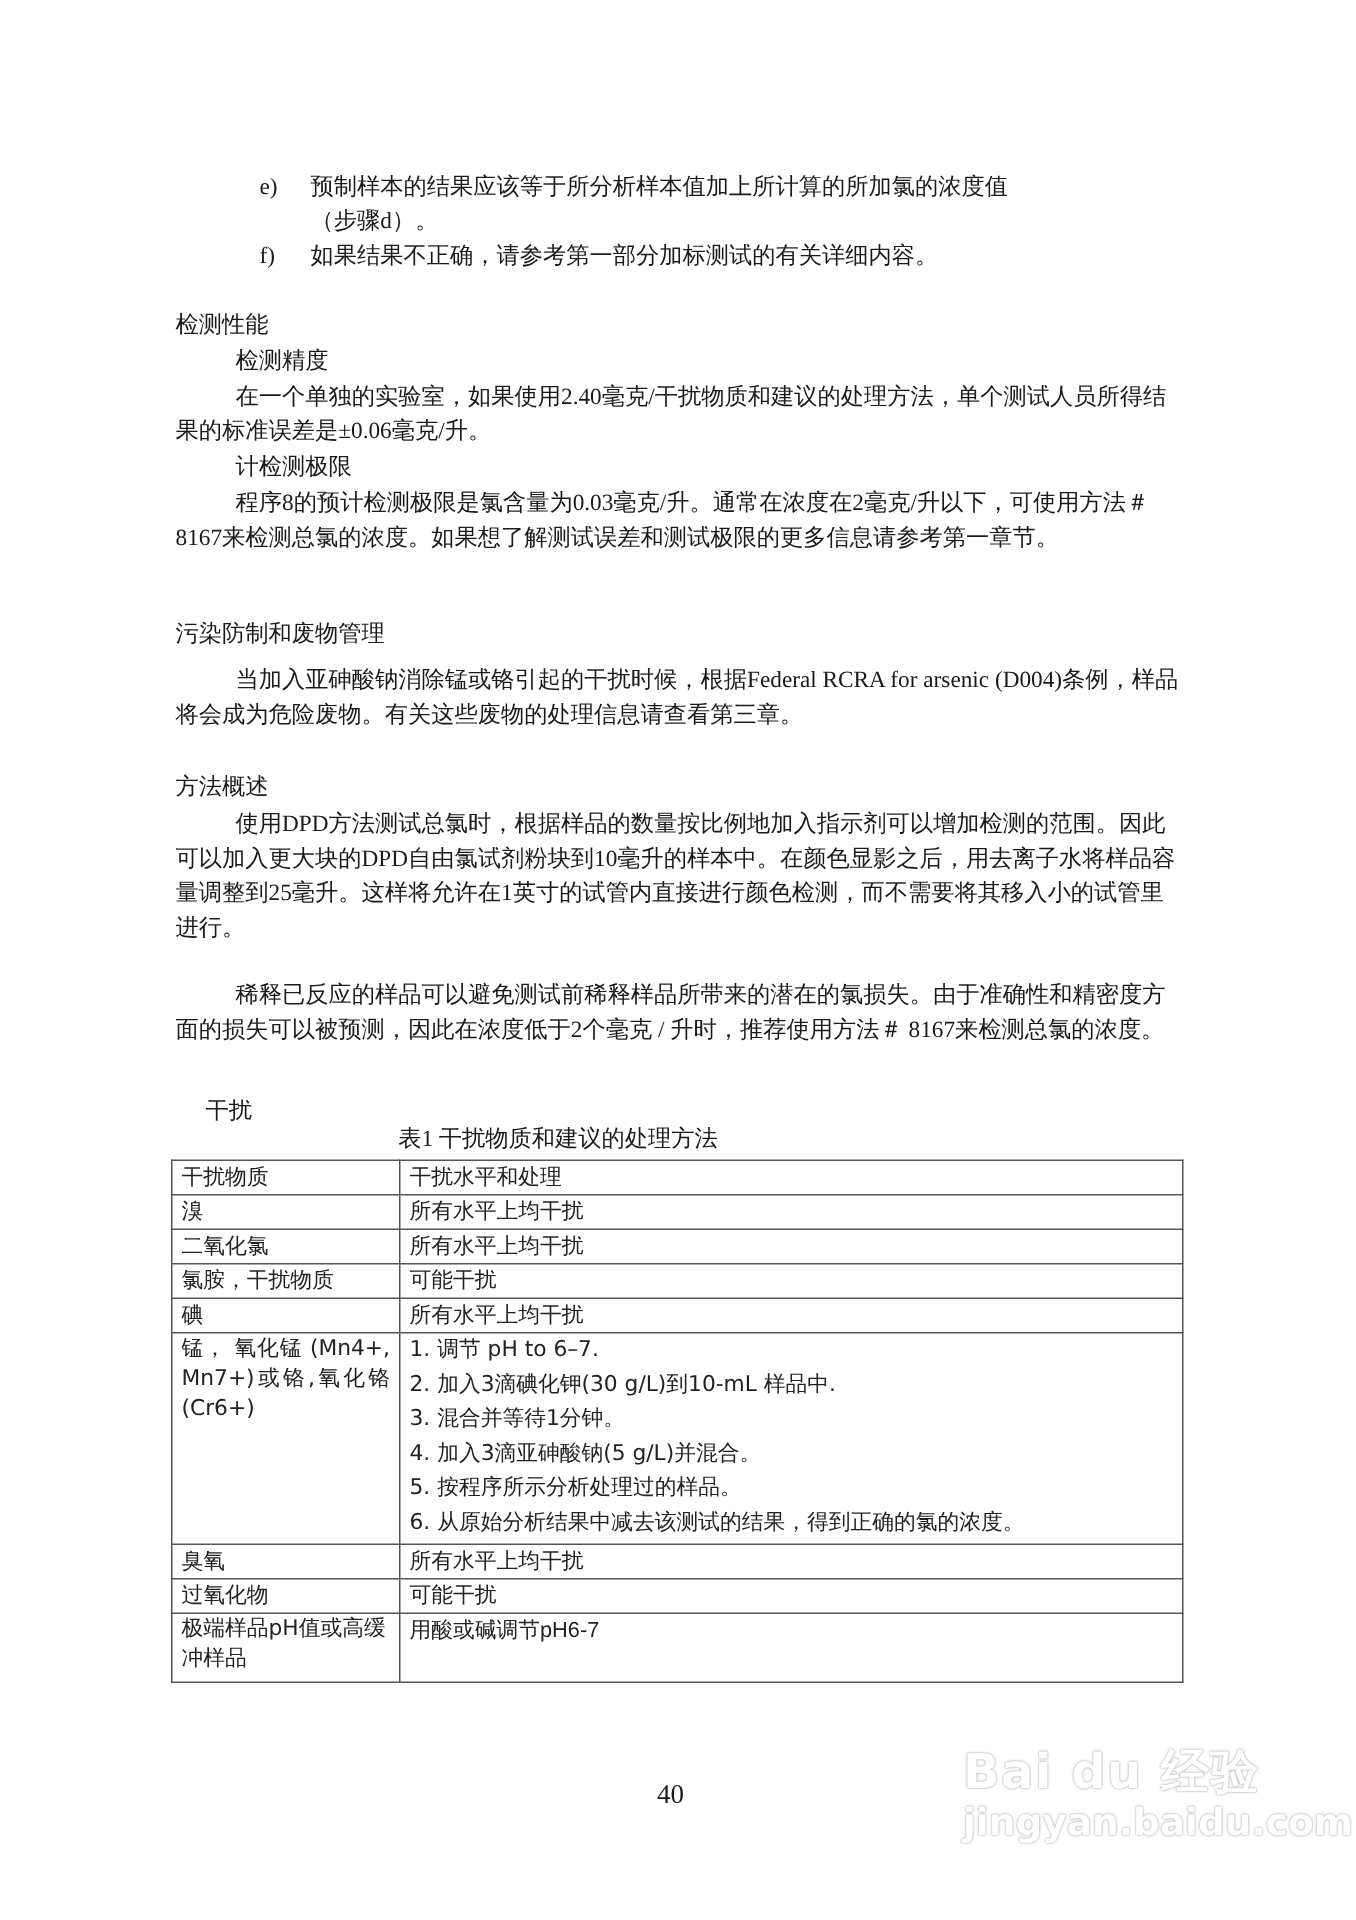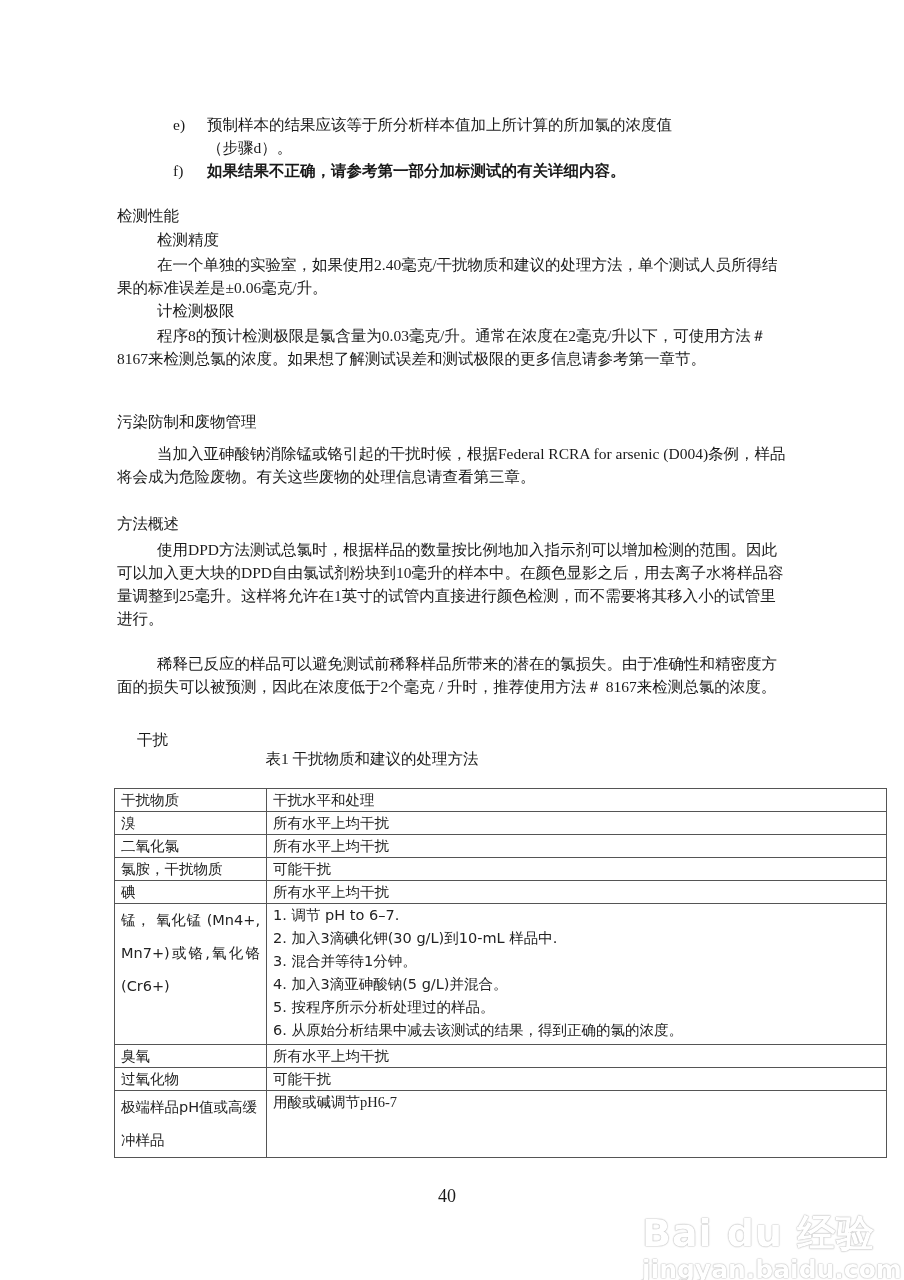--- a/index.html
+++ b/index.html
@@ -3,43 +3,43 @@
 <meta charset="utf-8">
 <style>
   html, body { margin: 0; padding: 0; background: #ffffff; }
   body { width: 904px; height: 1280px; position: relative; overflow: hidden;
          font-family: "Liberation Serif", "DejaVu Serif", serif; color: #1a1a1a; }
   .abs { position: absolute; white-space: nowrap; }
   .txt { font-size: 15.5px; line-height: 20px; }
   .h { font-family: "DejaVu Sans", "Liberation Sans", sans-serif; font-size: 15.5px; }
   .para { position: absolute; left: 117px; width: 672px; font-size: 15.5px; line-height: 23px; white-space: normal; }
   .para .indent { display: inline-block; width: 40px; }
-  table.interf { position: absolute; left: 114px; top: 773px; width: 773px;
+  table.interf { position: absolute; left: 114px; top: 773px; width: 675px;
                  border-collapse: collapse; font-family: "DejaVu Sans", "Liberation Sans", sans-serif;
-                 font-size: 14.5px; color: #222; margin-top: 15px; }
+                 font-size: 14.5px; color: #222; }
   table.interf td { border: 1.5px solid #555; padding: 0 6px; height: 22px; line-height: 22px; vertical-align: top; }
   table.interf td.c1 { width: 139px; }
-  table.interf td.multi { line-height: 33px; }
+  table.interf td.multi { line-height: 20px; }
   .steps div { line-height: 23px; }
   .caption { position: absolute; left: 0; width: 744px; top: 749px; text-align: center; font-size: 15.5px; }
   .pageno { position: absolute; left: 438px; top: 1186px; font-size: 18px; }
   .wm { position: absolute; left: 642px; top: 1160px; color: #ffffff;
         font-family: "DejaVu Sans", sans-serif; font-weight: bold;
         text-shadow: 0 0 1px #bbb, 0 0 1px #bbb, 0 0 2px #ccc; }
-  .wm .logo { font-size: 38px; letter-spacing: 1px; margin-top: 48px; }
+  .wm .logo { font-size: 32px; letter-spacing: 1px; }
   .wm .url { font-size: 25px; margin-top: -4px; }
 </style>
 </head>
 <body>
 
 <div class="abs txt" style="left:173px; top:115px;">e)</div>
 <div class="abs txt" style="left:207px; top:115px;">预制样本的结果应该等于所分析样本值加上所计算的所加氯的浓度值</div>
 <div class="abs txt" style="left:207px; top:138px;">（步骤d）。</div>
 <div class="abs txt" style="left:173px; top:161px;">f)</div>
-<div class="abs txt" style="left:207px; top:161px;font-weight:bold;">如果结果不正确，请参考第一部分加标测试的有关详细内容。</div>
+<div class="abs txt" style="left:207px; top:161px;">如果结果不正确，请参考第一部分加标测试的有关详细内容。</div>
 
 <div class="abs h" style="left:117px; top:206px;">检测性能</div>
 <div class="abs h" style="left:157px; top:230px;">检测精度</div>
 <div class="para" style="top:253px;"><span class="indent"></span><span>在一个单独的实验室，如果使用2.40毫克/干扰物质和建议的处理方法，单个测试人员所得结果的标准误差是±0.06毫克/升。</span></div>
 <div class="abs h" style="left:157px; top:301px;">计检测极限</div>
 <div class="para" style="top:324px;"><span class="indent"></span><span>程序8的预计检测极限是氯含量为0.03毫克/升。通常在浓度在2毫克/升以下，可使用方法＃8167来检测总氯的浓度。如果想了解测试误差和测试极限的更多信息请参考第一章节。</span></div>
 
 <div class="abs h" style="left:117px; top:412px;">污染防制和废物管理</div>
 <div class="para" style="top:442px;"><span class="indent"></span><span>当加入亚砷酸钠消除锰或铬引起的干扰时候，根据Federal RCRA for arsenic (D004)条例，样品将会成为危险废物。有关这些废物的处理信息请查看第三章。</span></div>
 
@@ -86,21 +86,21 @@
   <tr>
     <td class="c1">臭氧</td>
     <td>所有水平上均干扰</td>
   </tr>
   <tr>
     <td class="c1">过氧化物</td>
     <td>可能干扰</td>
   </tr>
   <tr>
     <td class="c1 multi" style="white-space:normal; height:45px;"><span>极端样品pH值或高缓冲样品</span></td>
-    <td style="font-family:Liberation Serif, serif;">用酸或碱调节pH6-7</td>
+    <td style="font-family:Liberation Sans, sans-serif;">用酸或碱调节pH6-7</td>
   </tr>
 </tbody>
   </table>
 
 <div class="pageno">40</div>
 
 <div class="wm">
   <div class="logo">Bai du 经验</div>
   <div class="url">jingyan.baidu.com</div>
 </div>

